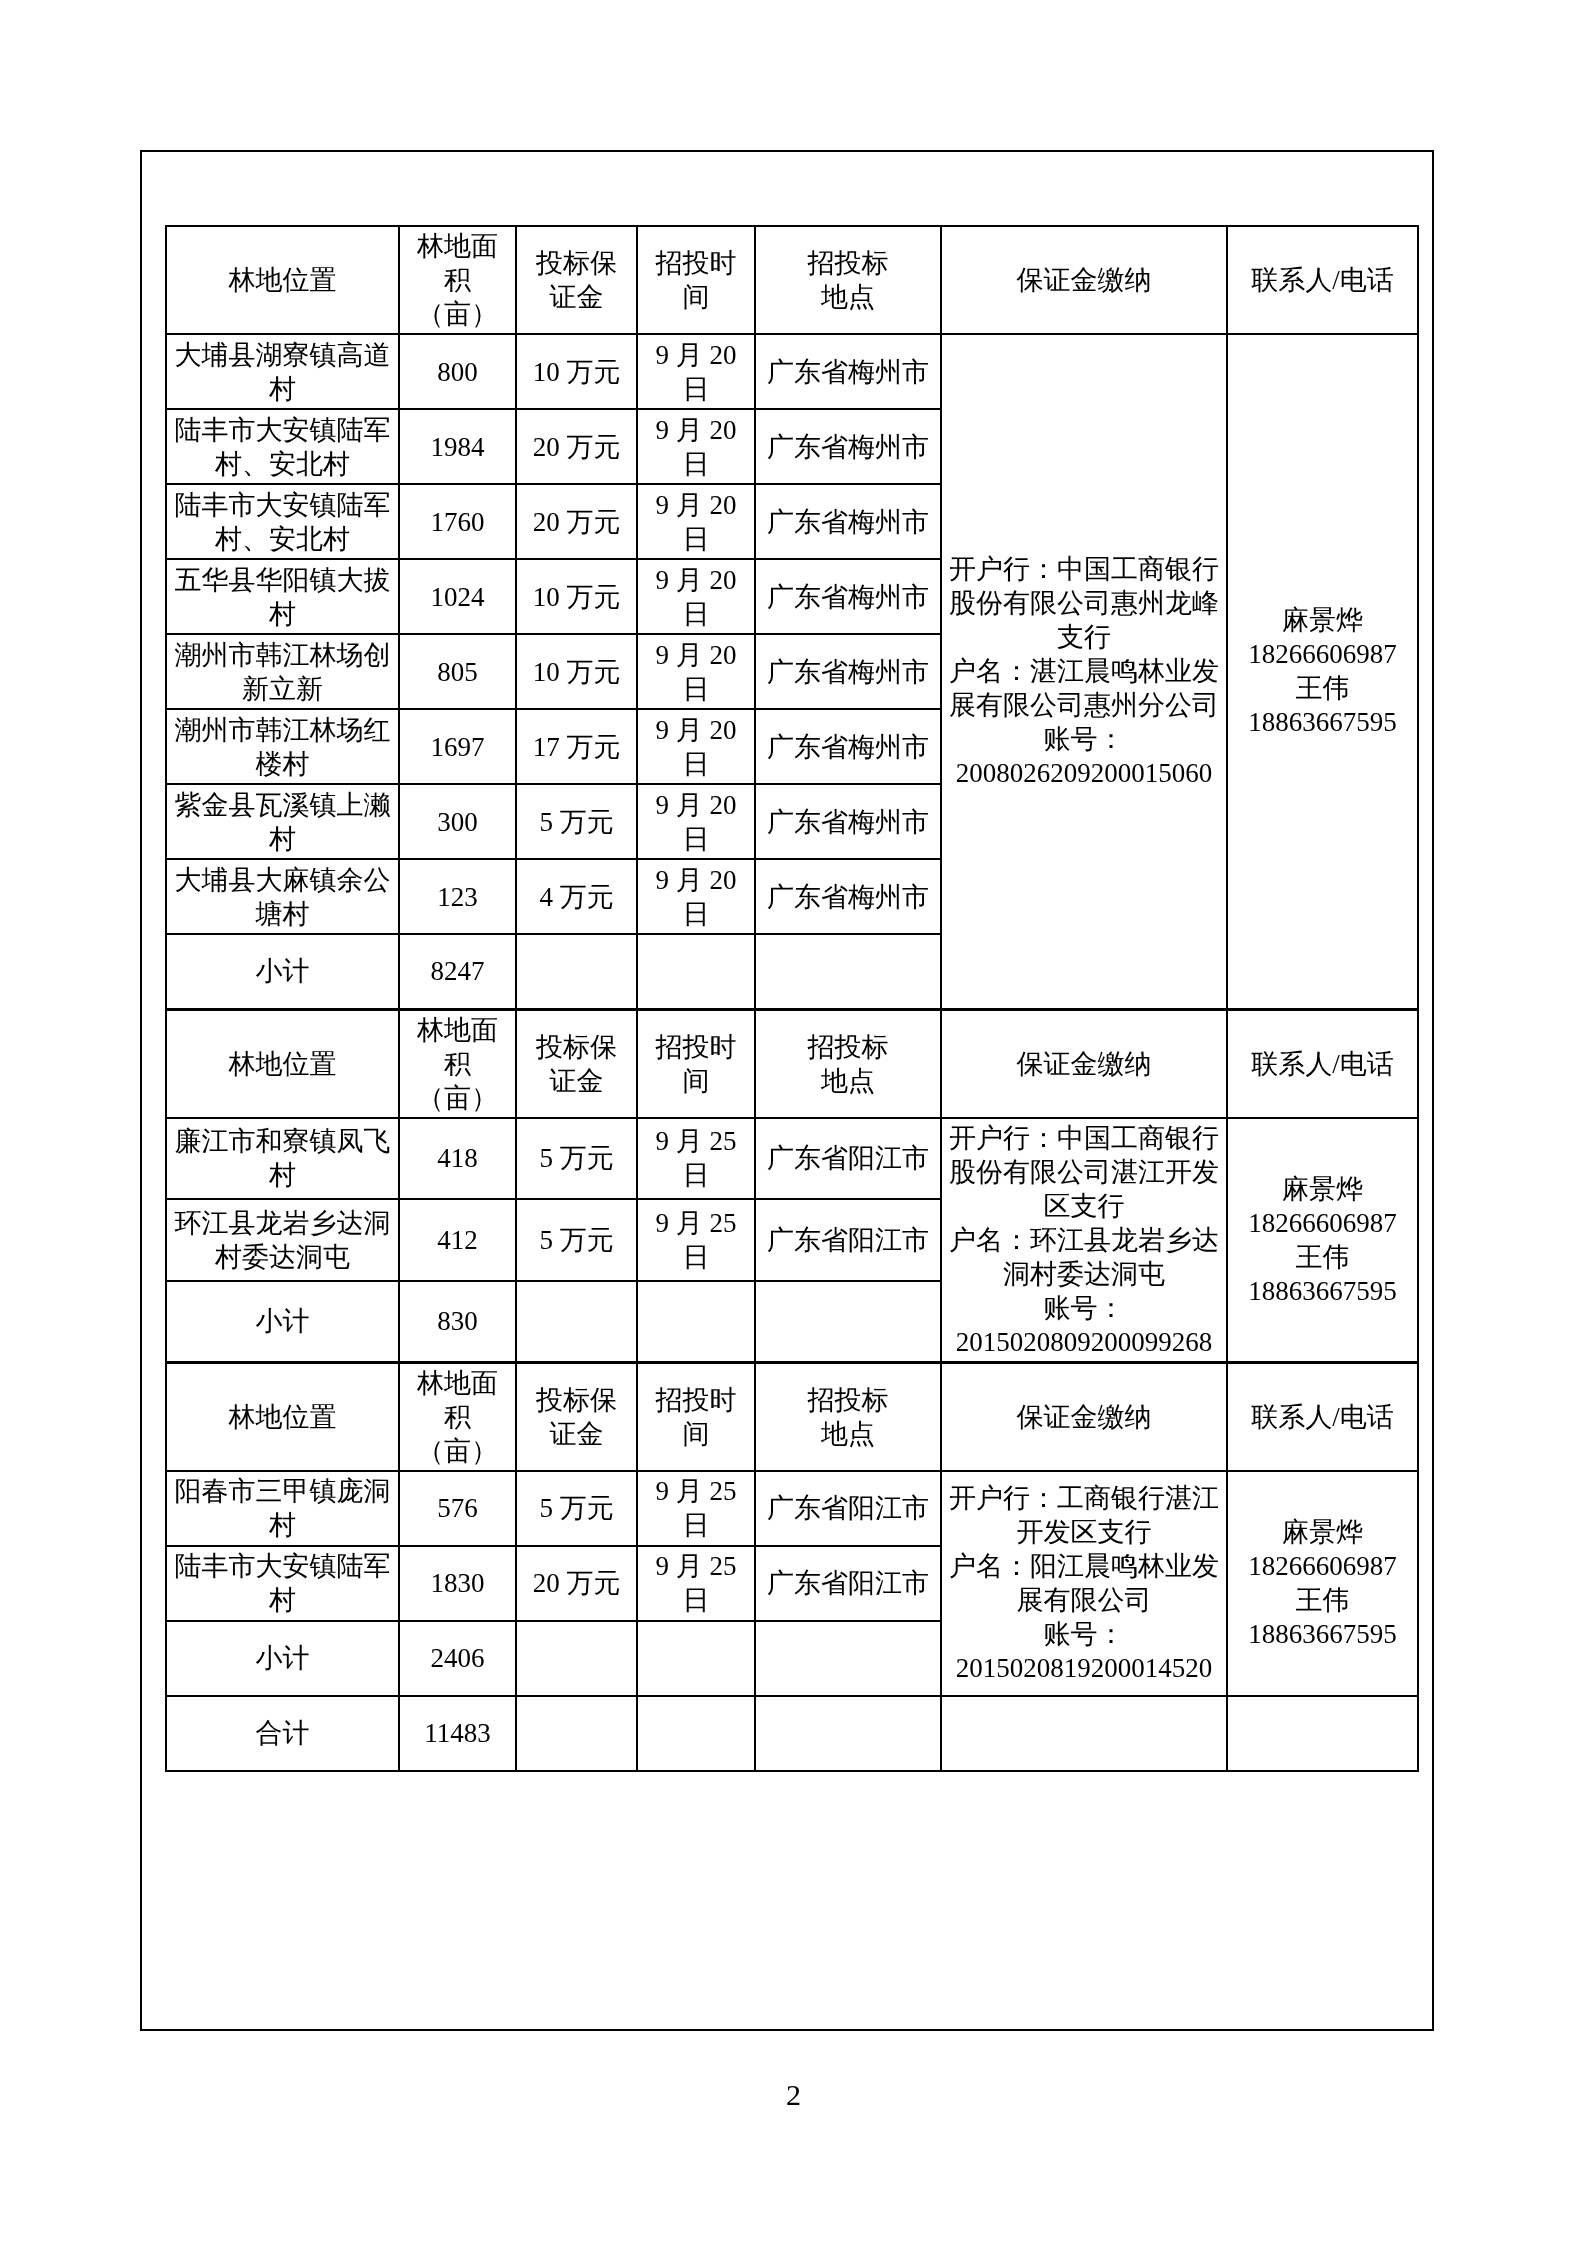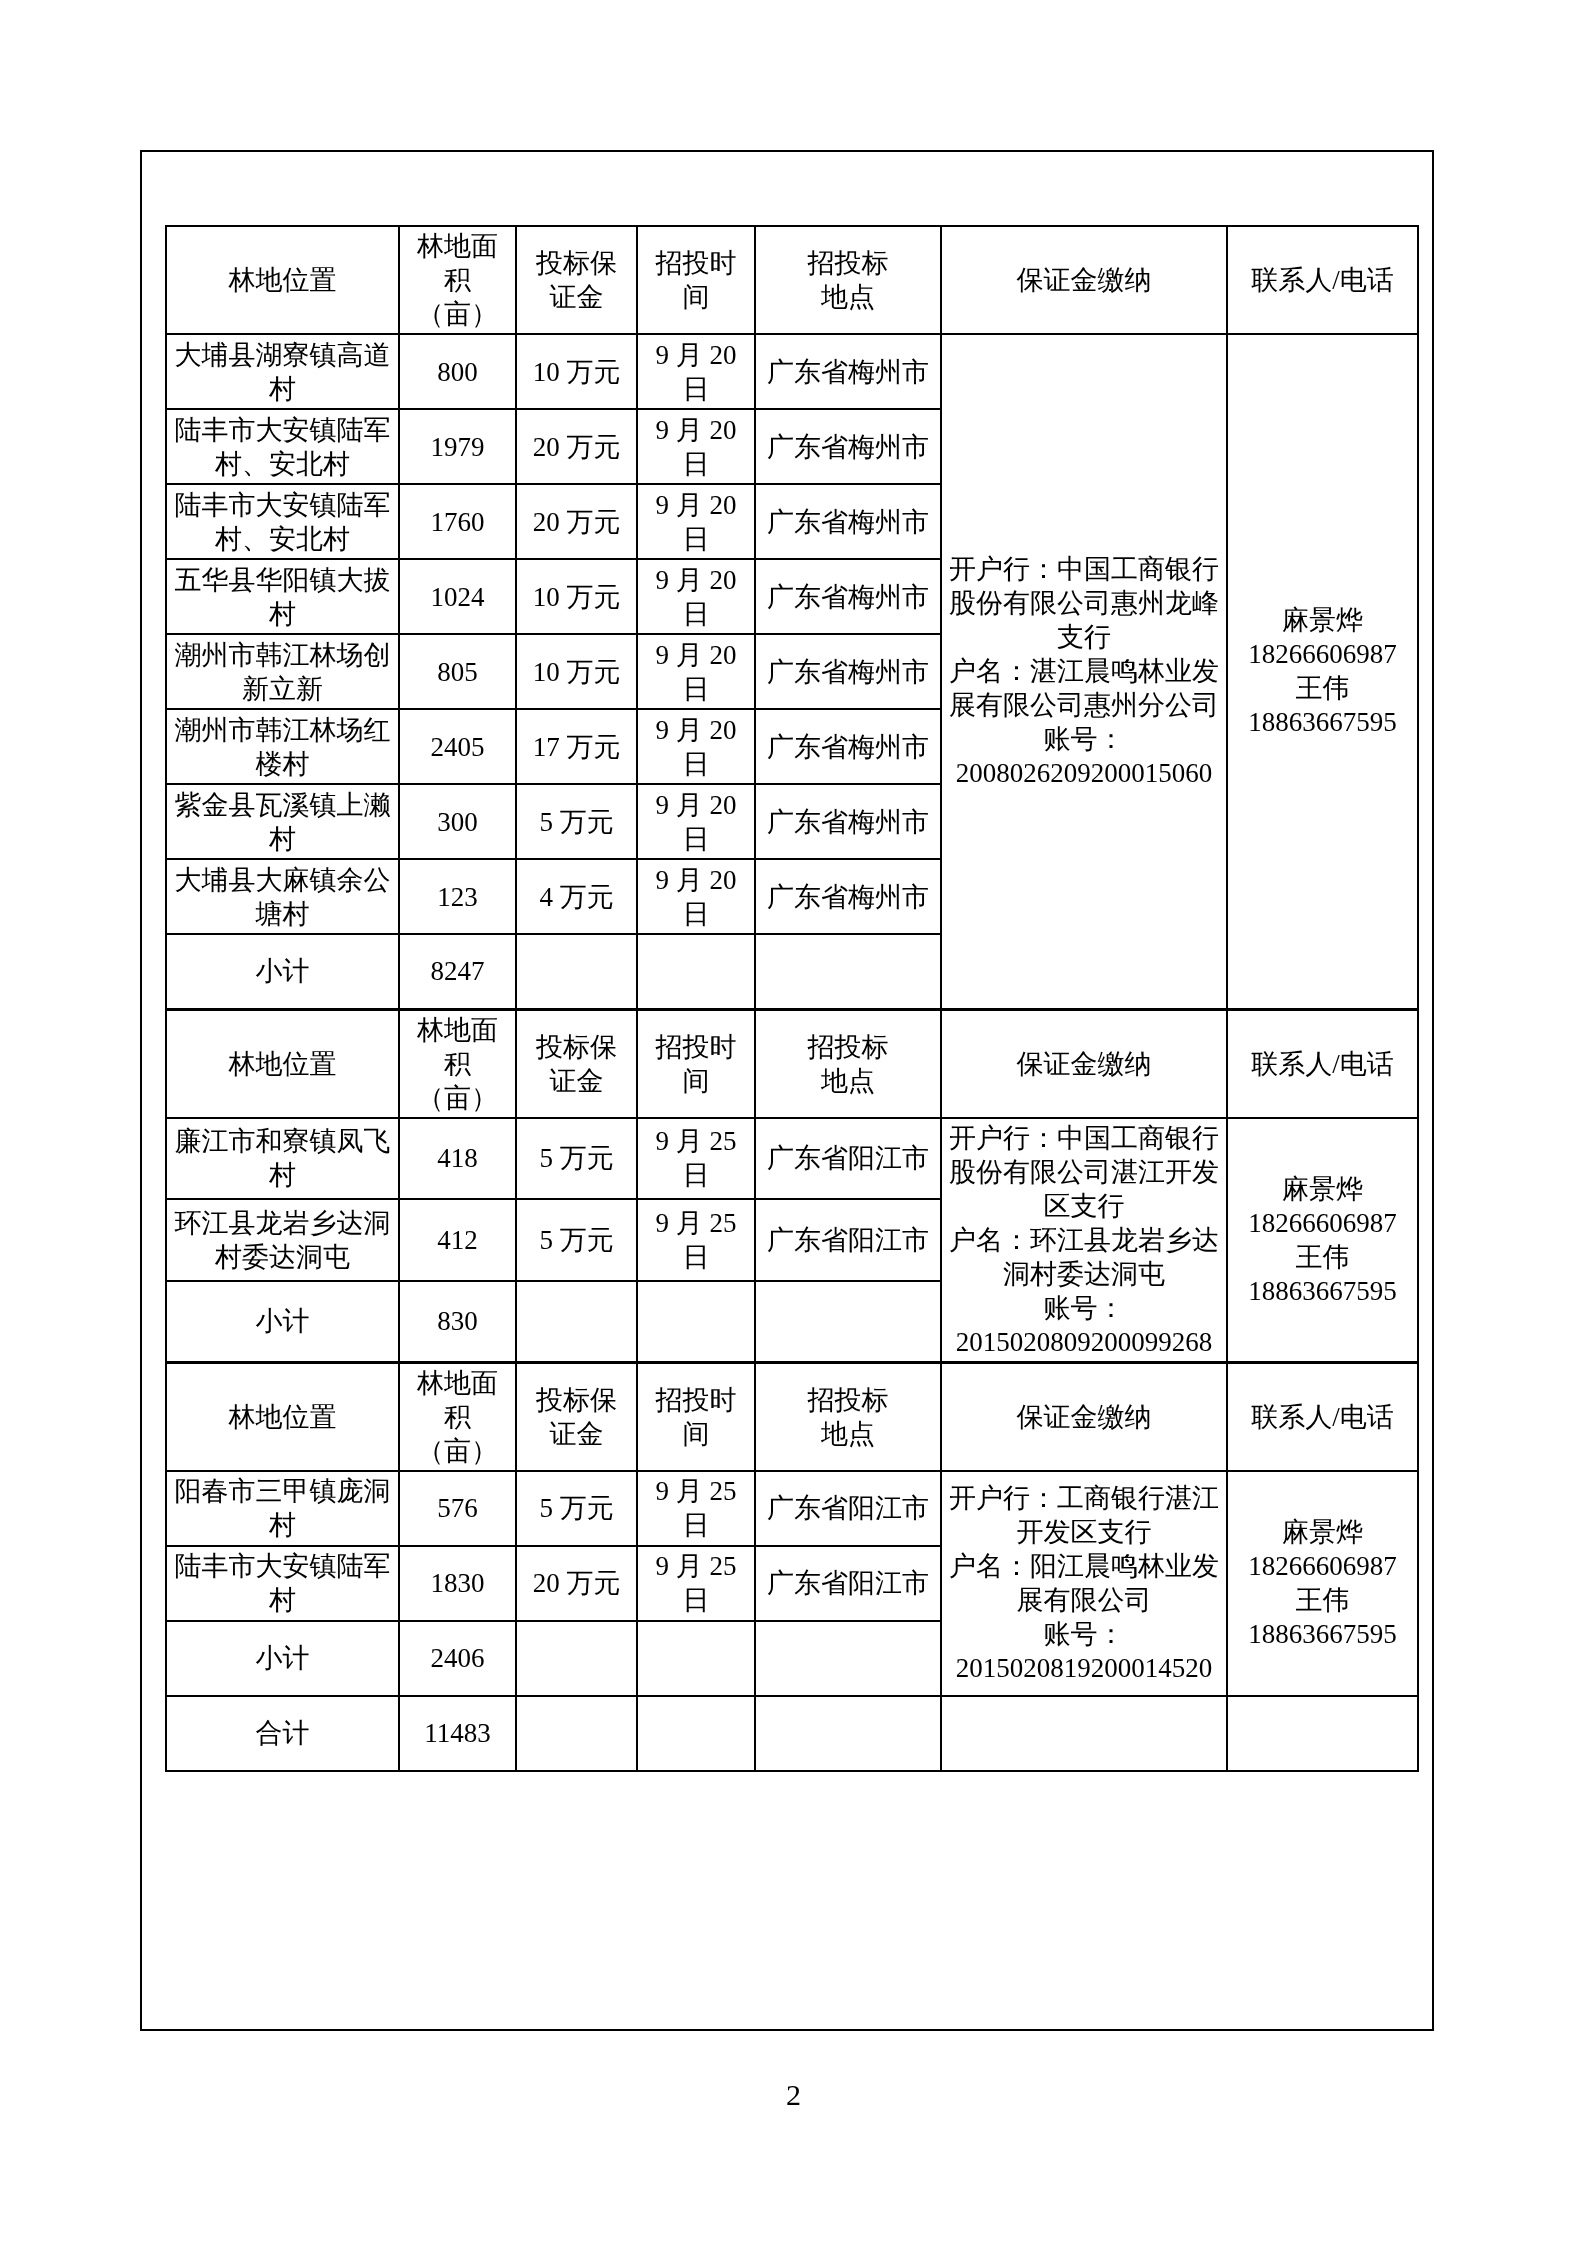--- a/index.html
+++ b/index.html
@@ -100,21 +100,21 @@
 户名：湛江晨鸣林业发展有限公司惠州分公司
 账号：
 2008026209200015060</td>
             <td class="contact" rowspan="9">麻景烨
 18266606987
 王伟
 18863667595</td>
           </tr>
           <tr class="drow">
             <td>陆丰市大安镇陆军村、安北村</td>
-            <td>1979</td>
+            <td>1984</td>
             <td>20 万元</td>
             <td>9 月 20 日</td>
             <td class="venue">广东省梅州市</td>
           </tr>
           <tr class="drow">
             <td>陆丰市大安镇陆军村、安北村</td>
             <td>1760</td>
             <td>20 万元</td>
             <td>9 月 20 日</td>
             <td class="venue">广东省梅州市</td>
@@ -128,21 +128,21 @@
           </tr>
           <tr class="drow">
             <td>潮州市韩江林场创新立新</td>
             <td>805</td>
             <td>10 万元</td>
             <td>9 月 20 日</td>
             <td class="venue">广东省梅州市</td>
           </tr>
           <tr class="drow">
             <td>潮州市韩江林场红楼村</td>
-            <td>2405</td>
+            <td>1697</td>
             <td>17 万元</td>
             <td>9 月 20 日</td>
             <td class="venue">广东省梅州市</td>
           </tr>
           <tr class="drow">
             <td>紫金县瓦溪镇上濑村</td>
             <td>300</td>
             <td>5 万元</td>
             <td>9 月 20 日</td>
             <td class="venue">广东省梅州市</td>

